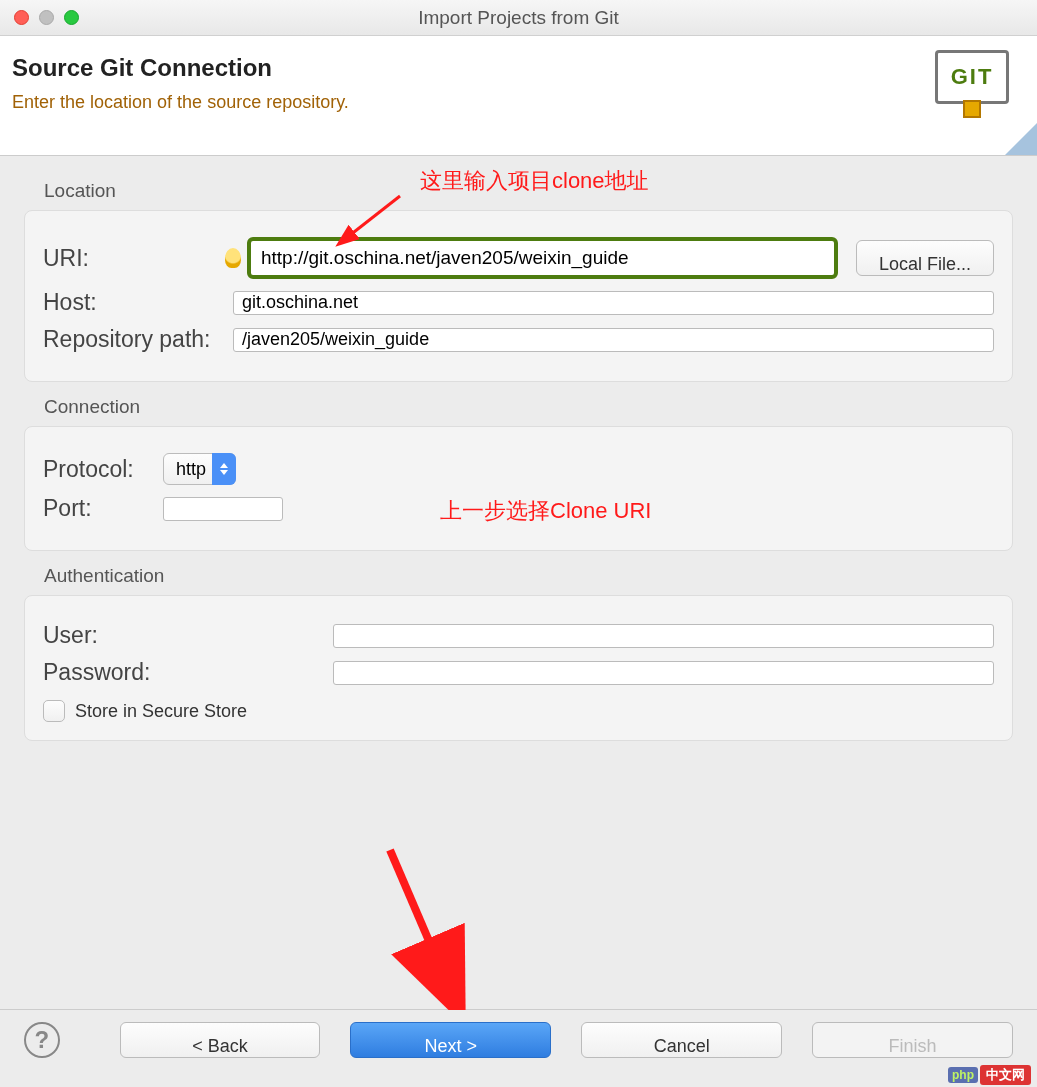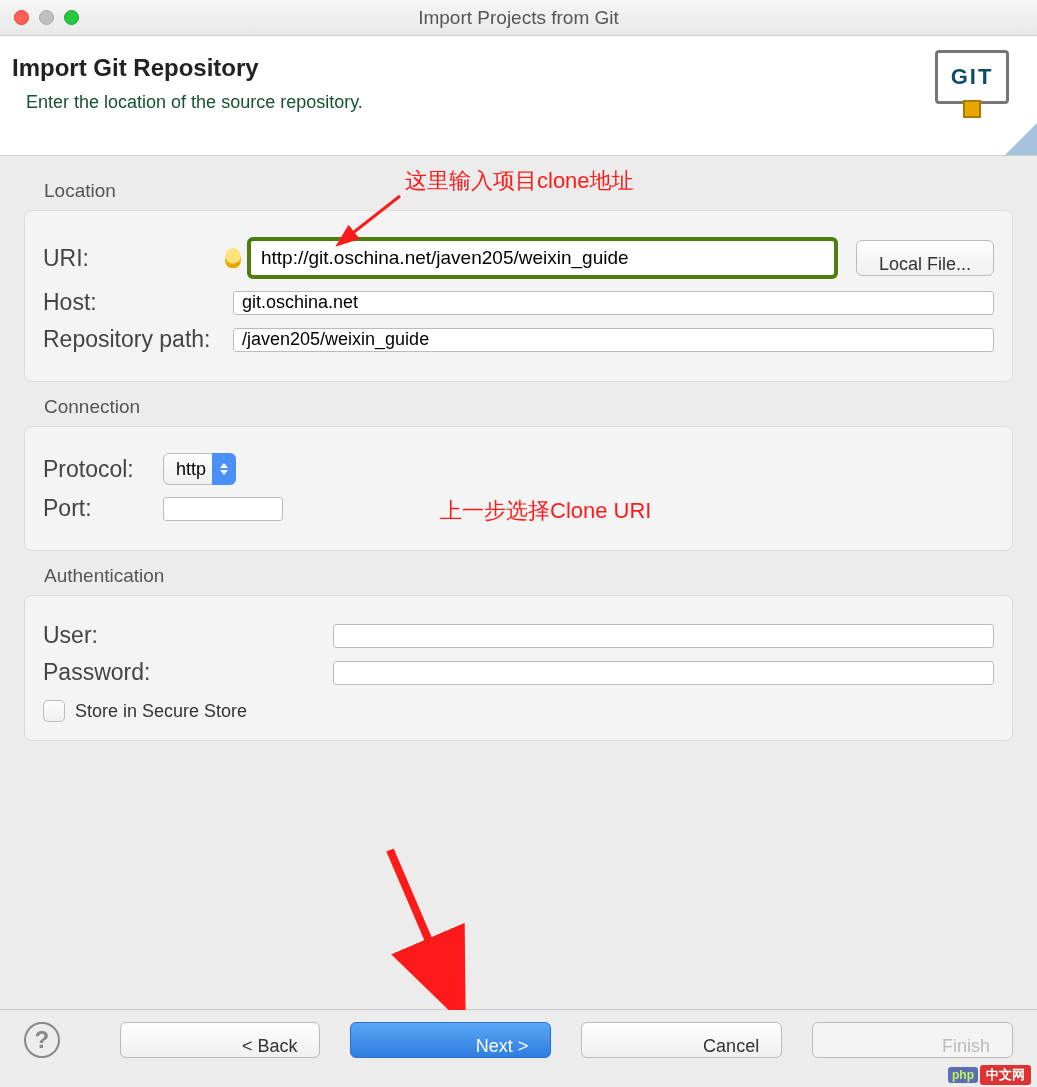--- a/index.html
+++ b/index.html
@@ -39,34 +39,34 @@
       pointer-events: none;
     }
     .header {
       background: #fff;
       padding: 18px 20px 22px 12px;
       border-bottom: 1px solid #ccc;
       position: relative;
       min-height: 120px;
     }
     .header h1 { font-size: 24px; font-weight: bold; color: #222; }
-    .header p  { font-size: 18px; color: #14532d; margin-top: 10px; margin-left: 14px; }
+    .header p  { font-size: 18px; color: #a16207; margin-top: 10px; }
     .git-logo {
       position: absolute;
       right: 20px; top: 14px;
       width: 90px; height: 90px;
       display: flex; flex-direction: column; align-items: center;
     }
     .git-logo-box {
       width: 74px; height: 54px;
       border: 3px solid #777;
       border-radius: 4px;
       background: #fff;
       display: flex; align-items: center; justify-content: center;
-      font-weight: bold; font-size: 22px; color: #0c4a6e;
+      font-weight: bold; font-size: 22px; color: #4d7c0f;
       letter-spacing: 2px;
     }
     .git-logo-conn {
       width: 18px; height: 18px; background: #e6a800;
       border: 2px solid #b37700; margin-top: -4px;
     }
     .header-corner {
       position: absolute;
       right: 0; bottom: 0;
       width: 0; height: 0;
@@ -154,21 +154,20 @@
     }
     .btn {
       height: 36px;
       padding: 13px 22px;
       font-size: 18px;
       border: 1px solid #bbb;
       border-radius: 6px;
       background: linear-gradient(#fdfdfd, #f0f0f0);
       cursor: pointer;
       color: #333;
-      text-align: right;
     }
     .flex1 { flex: 1; }
     select.mac-select {
       height: 32px;
       font-size: 18px;
       padding: 2px 28px 2px 12px;
       border: 1px solid #bbb;
       border-radius: 6px;
       background: linear-gradient(#fdfdfd, #f0f0f0);
       appearance: none;
@@ -259,30 +258,30 @@
 <div class="titlebar">
   <div class="traffic-lights">
     <div class="tl tl-close"></div>
     <div class="tl tl-min"></div>
     <div class="tl tl-max"></div>
   </div>
   <div class="title">Import Projects from Git</div>
 </div>
 
 <div class="header">
-  <h1>Import Git Repository</h1>
+  <h1>Source Git Connection</h1>
   <p>Enter the location of the source repository.</p>
   <div class="git-logo">
     <div class="git-logo-box">GIT</div>
     <div class="git-logo-conn"></div>
   </div>
   <div class="header-corner"></div>
 </div>
 
-<div class="annotation" style="left:405px; top:166px;">这里输入项目clone地址</div>
+<div class="annotation" style="left:420px; top:166px;">这里输入项目clone地址</div>
 <svg class="arrow" style="left:330px; top:188px;" width="80" height="70">
   <defs>
       <marker id="ah1" markerWidth="10" markerHeight="10" refX="6" refY="3" orient="auto">
         <path d="M0,0 L0,6 L8,3 z" fill="#ff1a1a"></path>
       </marker>
     </defs>
   <line x1="70" y1="8" x2="10" y2="55" stroke="#ff1a1a" stroke-width="3" marker-end="url(#ah1)"></line>
 </svg>
 
 <div class="annotation" style="left:440px; top:496px;">上一步选择Clone URI</div>

